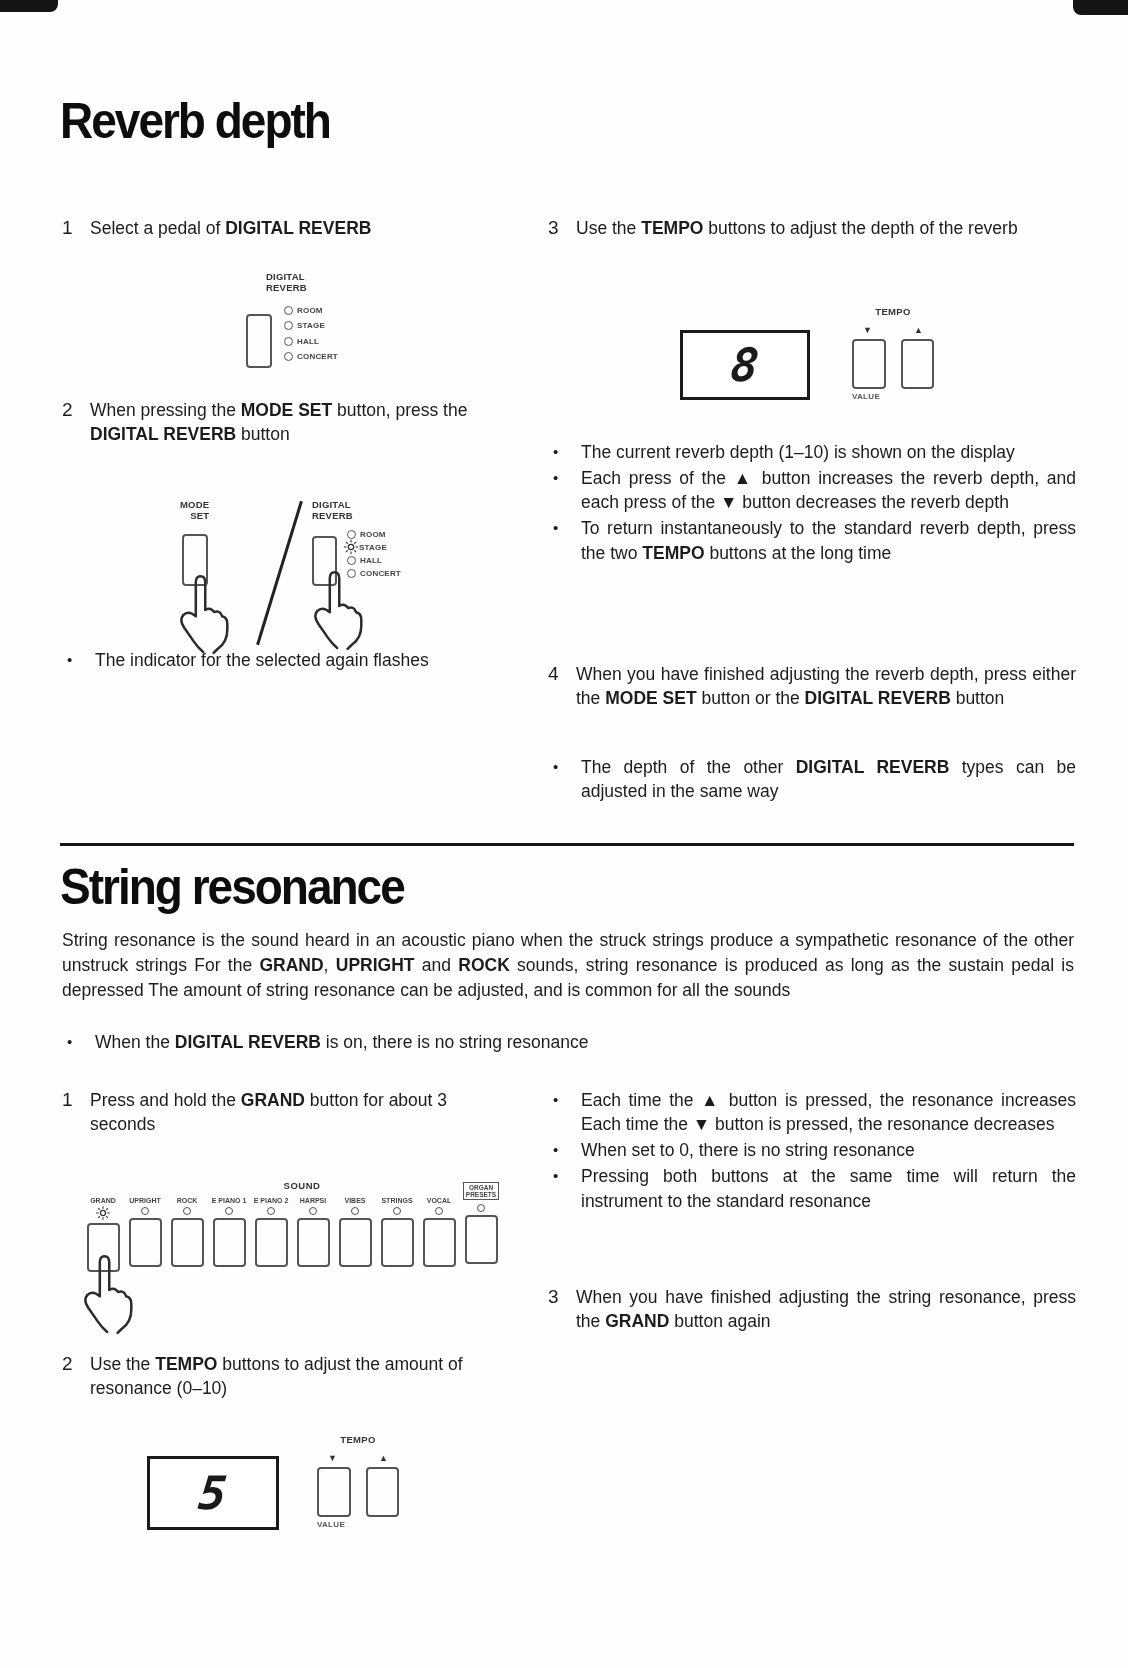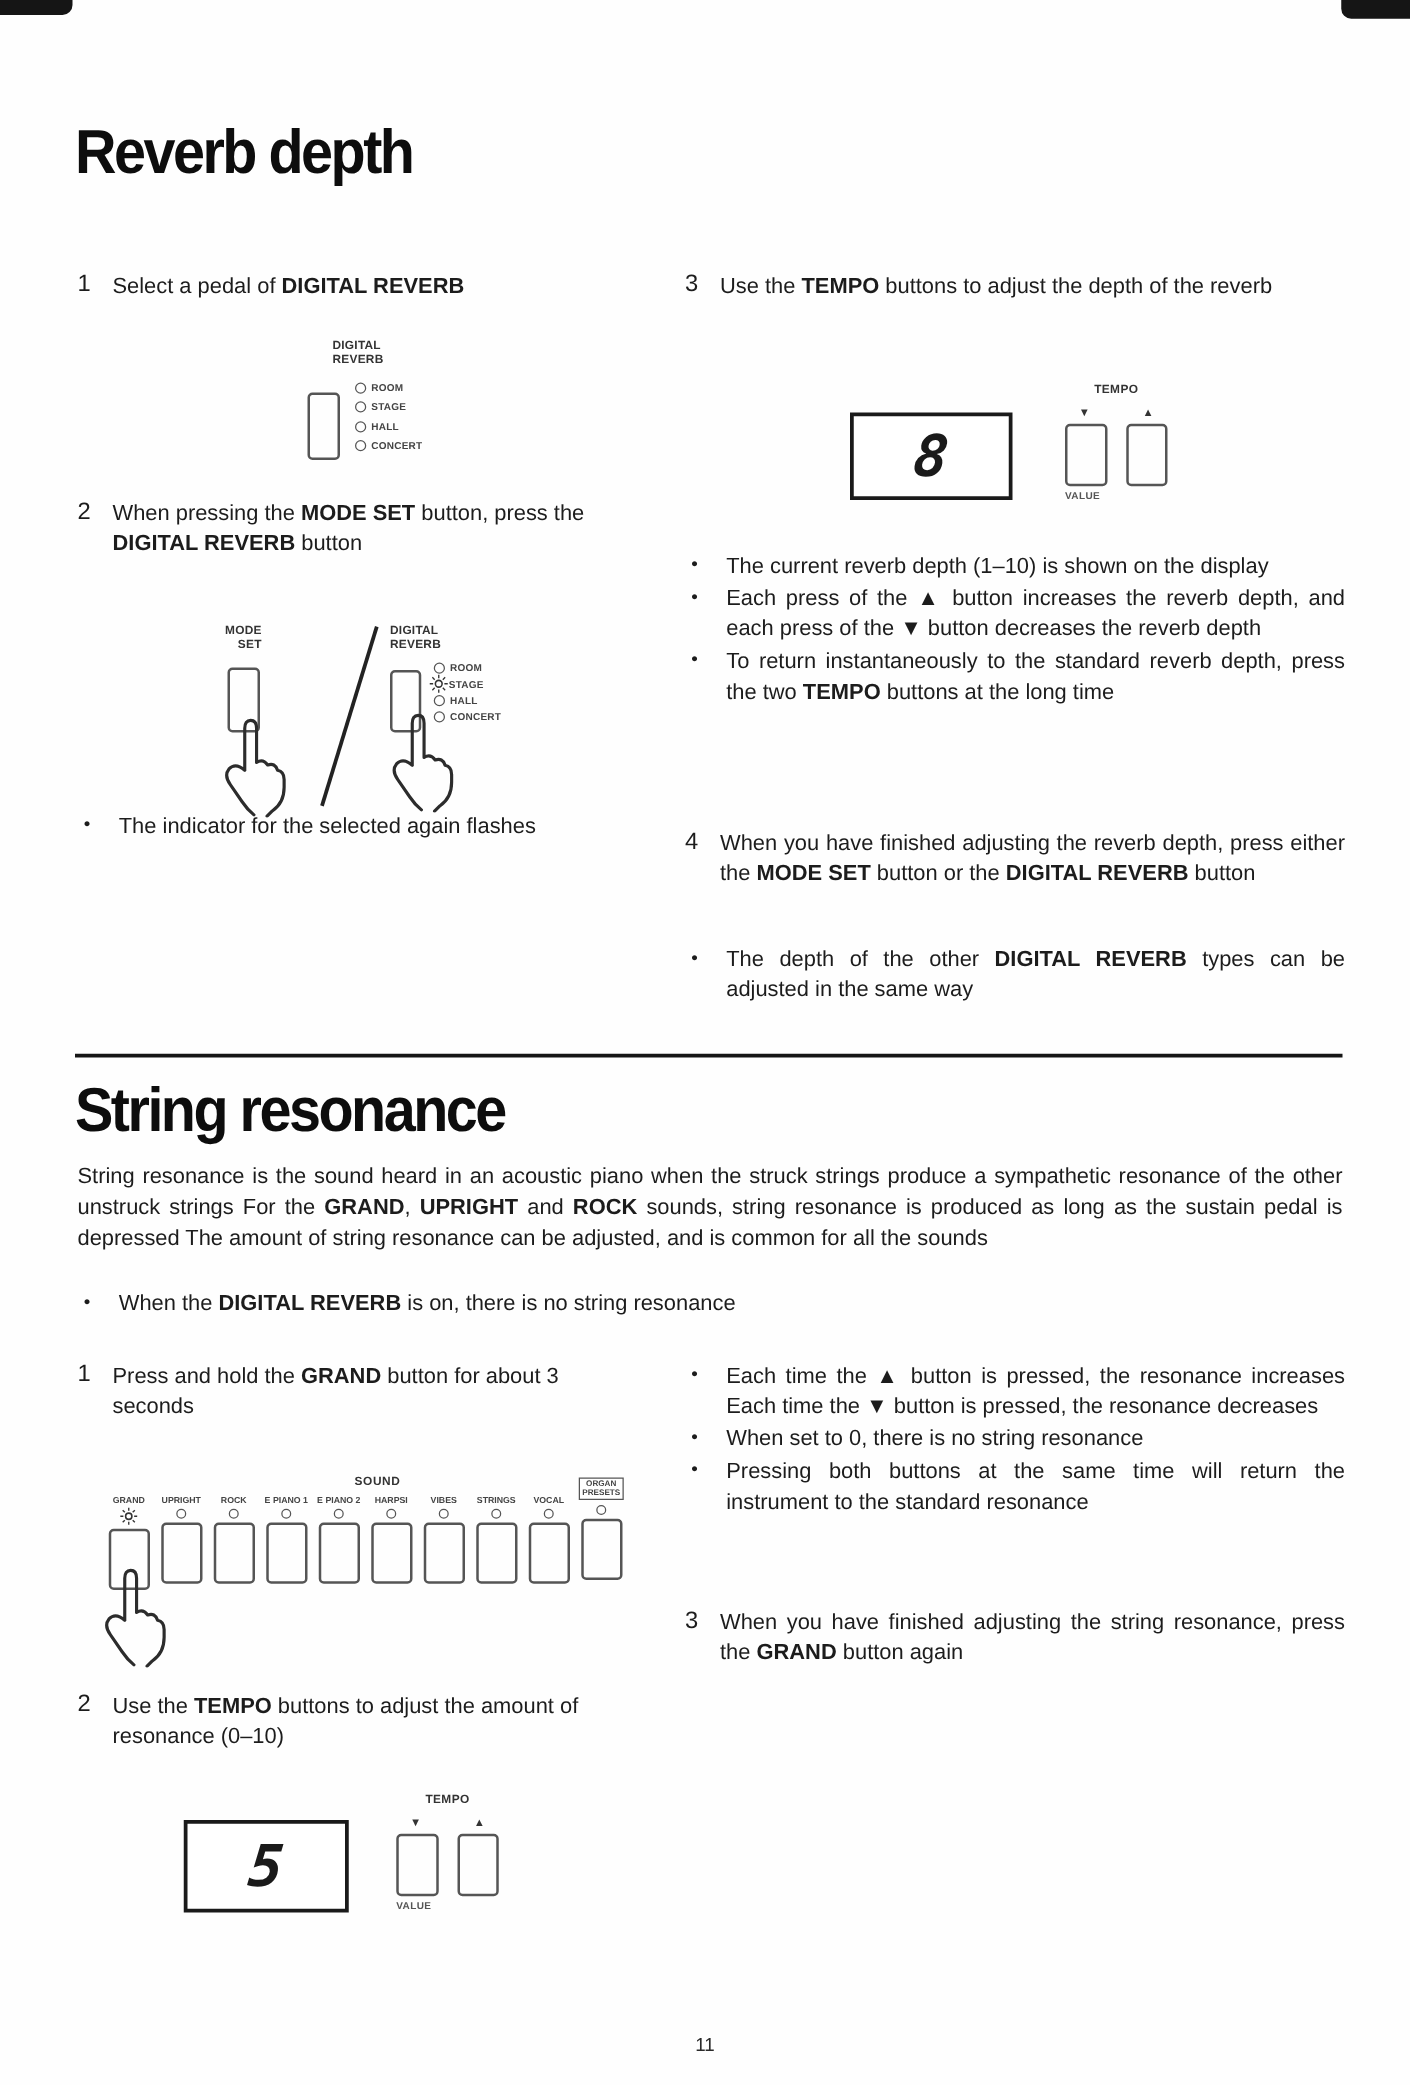--- a/index.html
+++ b/index.html
@@ -345,15 +345,14 @@
       <div class="dot">•</div>
       <div class="btxt just"><span>Pressing both buttons at the same time will return the instrument to the standard resonance</span></div>
     </div>
   </div>
 
   <div class="abs step" style="left:548px;top:1285px;width:528px;">
     <div class="step-num">3</div>
     <div class="step-text just"><span>When you have finished adjusting the string resonance, press the </span><span class="b">GRAND</span><span> button again</span></div>
   </div>
 
-  <div class="abs page-num" style="left:0;top:1628px;width:1128px;text-align:center;">11</div>
 
 </div>
 
 </body></html>

